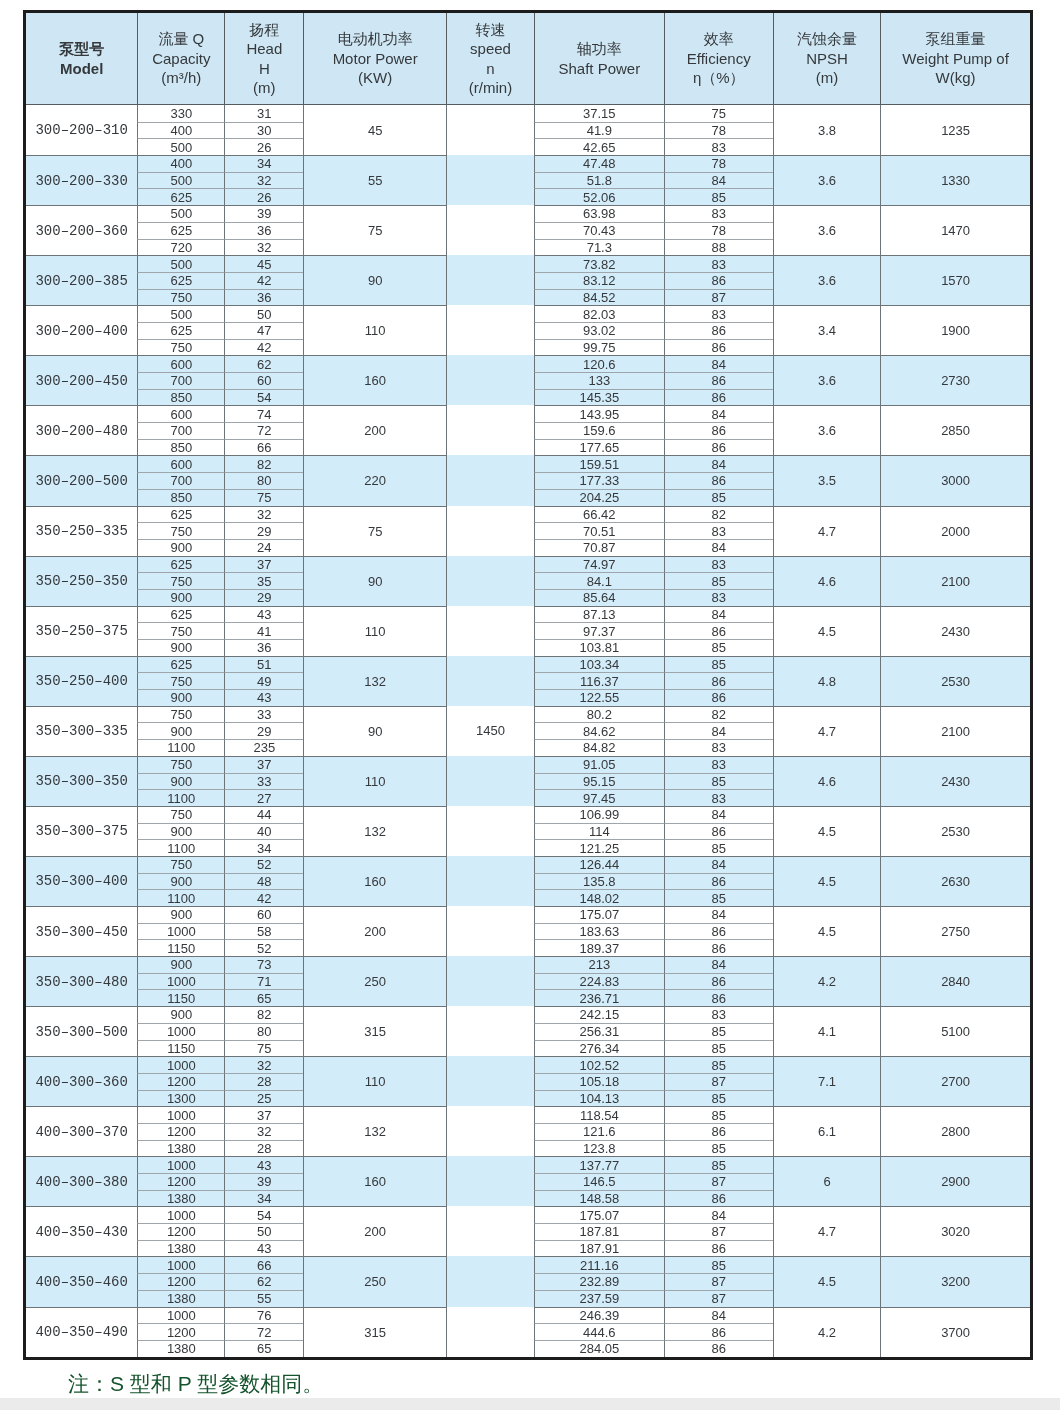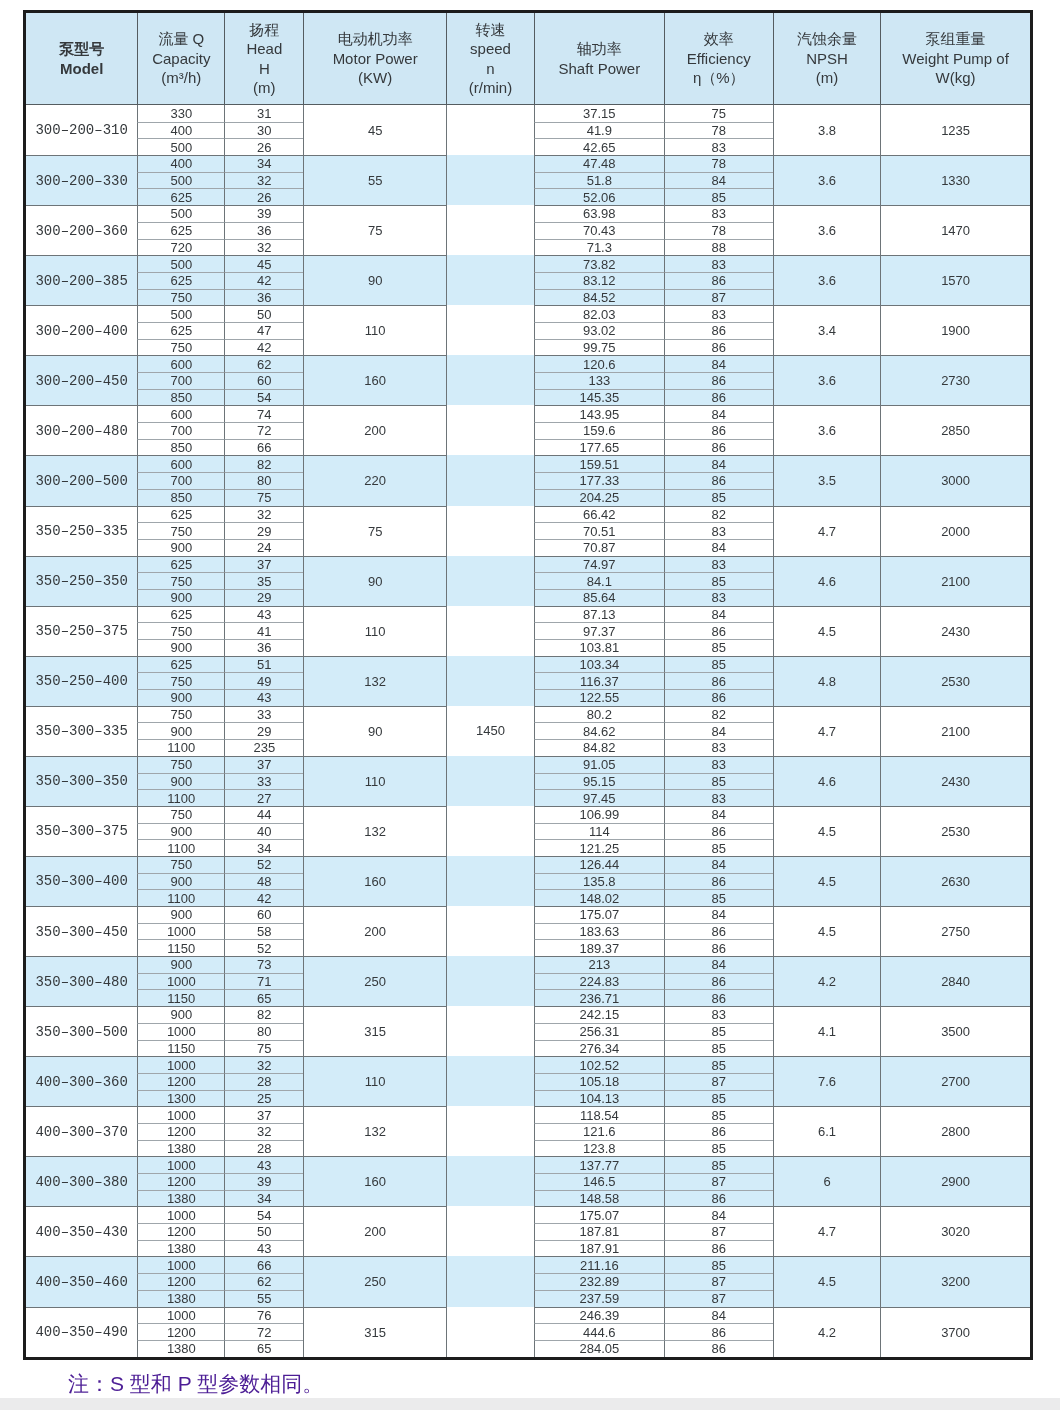--- a/index.html
+++ b/index.html
@@ -48,21 +48,21 @@
     background:var(--row-bg);
   }
   tbody td.model{border-left:none;font-size:14px;font-family:Liberation Mono, monospace;}
   tbody tr.odd td{background:var(--stripe-bg);}
   tbody tr.gstart td{border-top:1px solid var(--grid);}
   tbody tr.first td{border-top:none;}
   tbody tr.gstart td.speed{border-top:none;}
   tbody tr.gsub td{border-top:1px solid var(--subgrid);}
   .note-row{
     display:flex;align-items:baseline;gap:36px;
-    padding:10px 0 0 45px;font-size:21px;color:#4c1d95;
+    padding:10px 0 0 45px;font-size:21px;color:#14532d;
   }
   .bottom-strip{
     position:absolute;left:0;bottom:0;width:1060px;height:12px;background:#ebebec;
   }
 </style>
 </head>
 <body>
 
 <div class="page">
   <table>
@@ -543,21 +543,21 @@
         </tr>
         <tr class="even gstart">
           <td class="model" rowspan="3">350–300–500</td>
           <td>900</td>
           <td>82</td>
           <td rowspan="3">315</td>
           <td class="speed" rowspan="3"></td>
           <td>242.15</td>
           <td>83</td>
           <td rowspan="3">4.1</td>
-          <td rowspan="3">3500</td>
+          <td rowspan="3">5100</td>
         </tr>
         <tr class="even gsub">
           <td>1000</td>
           <td>80</td>
           <td>256.31</td>
           <td>85</td>
         </tr>
         <tr class="even gsub">
           <td>1150</td>
           <td>75</td>
@@ -565,21 +565,21 @@
           <td>85</td>
         </tr>
         <tr class="odd gstart">
           <td class="model" rowspan="3">400–300–360</td>
           <td>1000</td>
           <td>32</td>
           <td rowspan="3">110</td>
           <td class="speed" rowspan="3"></td>
           <td>102.52</td>
           <td>85</td>
-          <td rowspan="3">7.6</td>
+          <td rowspan="3">7.1</td>
           <td rowspan="3">2700</td>
         </tr>
         <tr class="odd gsub">
           <td>1200</td>
           <td>28</td>
           <td>105.18</td>
           <td>87</td>
         </tr>
         <tr class="odd gsub">
           <td>1300</td>

